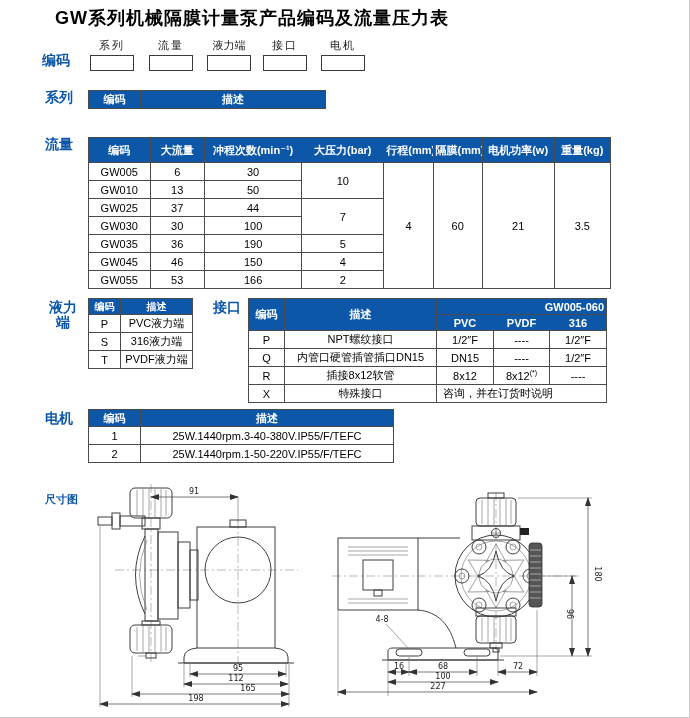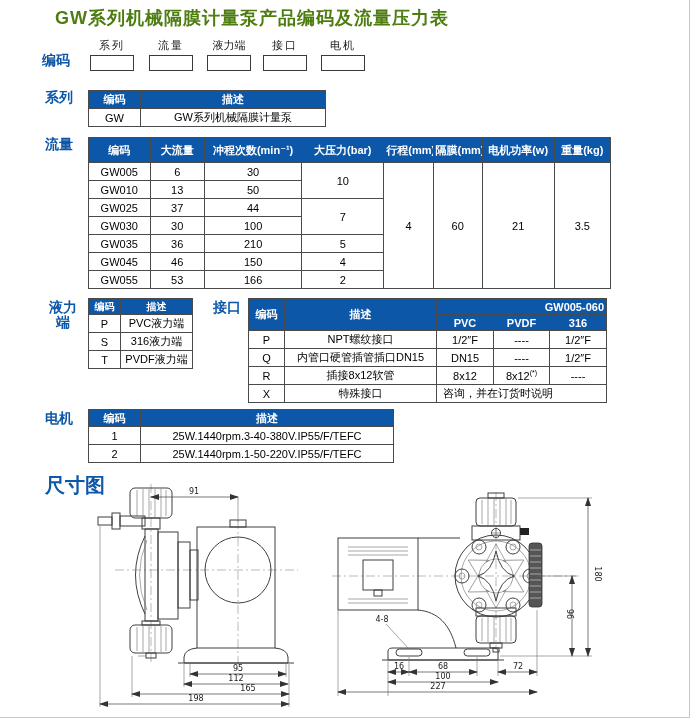--- a/index.html
+++ b/index.html
@@ -4,21 +4,21 @@
 <style>
   html,body{margin:0;padding:0;}
   body{
     width:690px;height:718px;position:relative;background:#ffffff;
     font-family:"Liberation Sans","DejaVu Sans",sans-serif;color:#111;
     box-shadow: inset -1px -1px 0 #c9c9c9;
     overflow:hidden;
   }
   .abs{position:absolute;}
   .page-title{
-    left:55px;top:6px;font-size:18px;font-weight:bold;color:#4d7c0f;letter-spacing:1px;
+    left:55px;top:6px;font-size:18px;font-weight:bold;color:#000000;letter-spacing:1px;
   }
   .sec-label{color:#0d57a8;font-weight:bold;font-size:14px;line-height:15px;}
   table{border-collapse:collapse;font-size:11px;table-layout:fixed;}
   th,td{border:1px solid #4a4a4a;text-align:center;padding:0 2px;overflow:hidden;white-space:nowrap;}
   th{background:#0d57a8;color:#ffffff;font-weight:bold;font-size:11px;}
   td{height:17px;color:#000;}
   
   .slot{position:absolute;width:44px;text-align:center;}
   .slot .slot-label{font-size:11px;color:#222;display:block;letter-spacing:2px;}
   .slot .slot-box{display:block;width:42px;height:14px;border:1.5px solid #3a3a3a;margin:2px auto 0;background:#fff;}
@@ -62,24 +62,20 @@
 <table class="abs" style="left:88px;top:90px;width:238px;">
   <colgroup>
       <col style="width:52px">
       <col>
     </colgroup>
   <tbody>
       <tr>
     <th style="height:17px;">编码</th>
     <th>描述</th>
   </tr>
-  <tr>
-    <td>GW</td>
-    <td>GW系列机械隔膜计量泵</td>
-  </tr>
 </tbody>
   </table>
 
 <span class="abs sec-label" style="left:45px;top:137px;">流量</span>
 <table class="abs" style="left:88px;top:137px;width:523px;">
   <colgroup>
     <col style="width:60px">
       <col style="width:53px">
       <col style="width:95px">
       <col style="width:80px">
@@ -121,21 +117,21 @@
     <td rowspan="2">7</td>
   </tr>
   <tr>
     <td>GW030</td>
     <td>30</td>
     <td>100</td>
   </tr>
   <tr>
     <td>GW035</td>
     <td>36</td>
-    <td>210</td>
+    <td>190</td>
     <td>5</td>
   </tr>
   <tr>
     <td>GW045</td>
     <td>46</td>
     <td>150</td>
     <td>4</td>
   </tr>
   <tr>
     <td>GW055</td>
@@ -239,21 +235,21 @@
     <td>1</td>
     <td>25W.1440rpm.3-40-380V.IP55/F/TEFC</td>
   </tr>
   <tr>
     <td>2</td>
     <td>25W.1440rpm.1-50-220V.IP55/F/TEFC</td>
   </tr>
 </tbody>
   </table>
 
-<span class="abs sec-label" style="left:45px;top:478px;font-size:20px;">尺寸图</span>
+<span class="abs sec-label" style="left:45px;top:492px;font-size:11px;">尺寸图</span>
 
 <svg style="left:90px;top:480px;" width="250" height="235" viewBox="0 0 250 235">
   <defs>
     <marker id="arrL" markerWidth="9" markerHeight="6" refX="8" refY="3" orient="auto" markerUnits="userSpaceOnUse">
       <path d="M0,0 L9,3 L0,6 Z" fill="#333"></path>
     </marker>
     <marker id="arrLs" markerWidth="9" markerHeight="6" refX="1" refY="3" orient="auto" markerUnits="userSpaceOnUse">
       <path d="M9,0 L0,3 L9,6 Z" fill="#333"></path>
     </marker>
   </defs>

